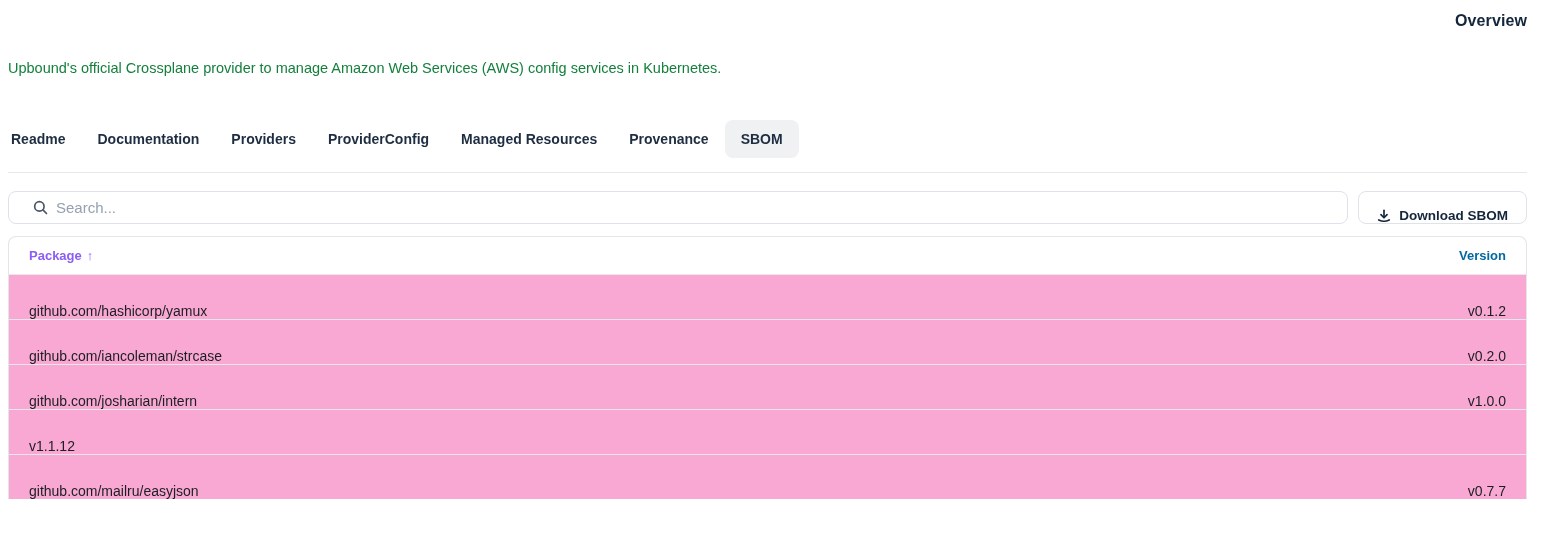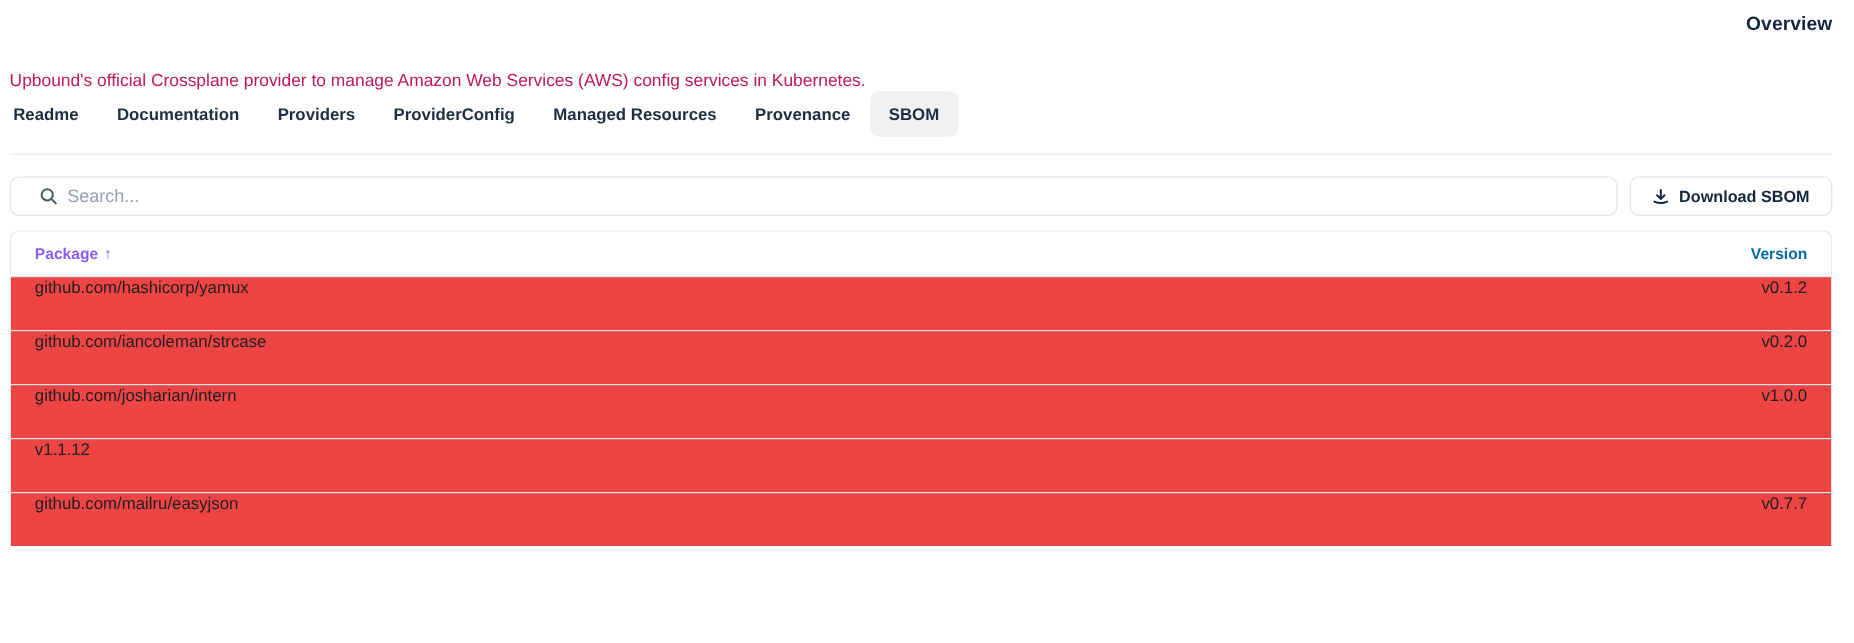--- a/index.html
+++ b/index.html
@@ -17,21 +17,22 @@
   .page-title {
     font-size: 16px;
     font-weight: bold;
     color: #14263c;
     margin-bottom: 30px;
     letter-spacing: 0.1px;
     text-align: right;
   }
   .page-desc {
     font-size: 14.5px;
-    color: #be185d;
+    color: #15803d;
+    margin-bottom: 44px;
   }
   
   .tabs {
     display: flex;
     align-items: center;
     margin-left: -13px;
     margin-bottom: 14px;
   }
   .tab {
     appearance: none;
@@ -78,21 +79,21 @@
     outline: none;
     font-family: "Liberation Sans", sans-serif;
     font-size: 15px;
     color: #1e2d41;
     margin-left: 8px;
     background: transparent;
   }
   .search-input::placeholder { color: #95a0b0; }
   .download-btn {
     display: flex;
-    align-items: center;
+    align-items: flex-end;
     gap: 8px;
     height: 33px;
     padding: 0 18px;
     background: #ffffff;
     border: 1px solid #dfe2e8;
     border-radius: 8px;
     font-family: "Liberation Sans", sans-serif;
     font-size: 13.5px;
     font-weight: bold;
     color: #14263c;
@@ -124,27 +125,27 @@
     cursor: pointer;
   }
   .th-pkg .sort-arrow { font-size: 13px; }
   .th-ver {
     color: #0369a1;
     text-align: left;
     cursor: pointer;
   }
   .trow {
     display: flex;
-    align-items: flex-start;
+    align-items: flex-end;
     height: 45px;
     padding: 0 20px;
     border-top: 1px solid #e7e8ea;
     font-size: 14px;
     color: #1c1e21;
-    background: #ef4444;
+    background: #f9a8d4;
   }
   .cell-pkg { flex: 1; }
   .cell-ver { text-align: right; }
 </style>
 </head>
 <body>
 
 <div class="page">
 
   <h2 class="page-title">Overview</h2>

